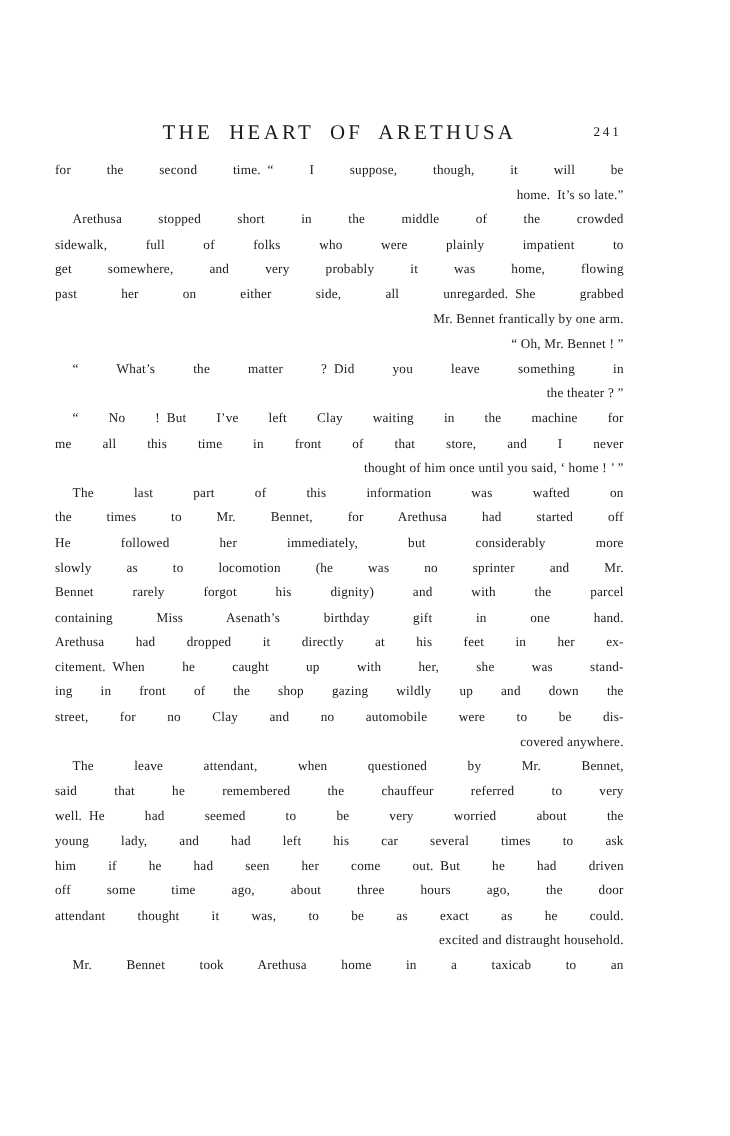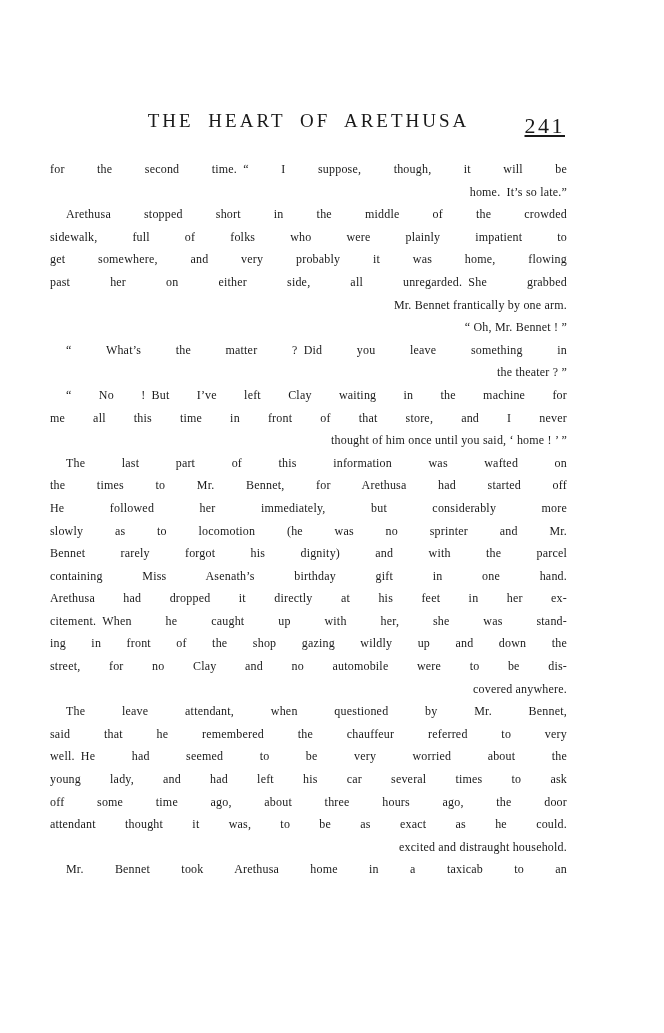--- a/index.html
+++ b/index.html
@@ -18,36 +18,35 @@
   }
   .typeblock {
     position: absolute;
     left: 50px;
     top: 110px;
     width: 517px;
   }
   .running-header {
     position: relative;
     height: 26px;
-    margin-bottom: 22px;
+    margin-bottom: 7px;
   }
   .running-title {
     text-align: center;
     font-size: 19px;
     letter-spacing: 3px;
     word-spacing: 7px;
     white-space: nowrap;
   }
   .folio {
     position: absolute;
     right: 2px;
     top: 3px;
-    font-size: 22px;
+    font-size: 12px;
     letter-spacing: 2.5px;
-    text-decoration: underline;
   }
   .bodytext {
     font-size: 12px;
     line-height: 22.6px;
     letter-spacing: 0.2px;
   }
   .para { margin: 0; }
   .line { min-height: 22.6px; }
   .j {
     text-align: justify;
@@ -109,20 +108,21 @@
         <div class="line j">ing in front of the shop gazing wildly up and down the</div>
         <div class="line j">street, for no Clay and no automobile were to be dis-</div>
         <div class="line last">covered anywhere.</div>
       </div>
 
       <div class="para">
         <div class="line j indent">The leave attendant, when questioned by Mr. Bennet,</div>
         <div class="line j">said that he remembered the chauffeur referred to very</div>
         <div class="line j">well. He had seemed to be very worried about the</div>
         <div class="line j">young lady, and had left his car several times to ask</div>
+        <div class="line j">him if he had seen her come out. But he had driven</div>
         <div class="line j">off some time ago, about three hours ago, the door</div>
         <div class="line j">attendant thought it was, to be as exact as he could.</div>
       </div>
 
       <div class="para">
         <div class="line last">excited and distraught household.</div>
         <div class="line j indent">Mr. Bennet took Arethusa home in a taxicab to an</div>
       </div>
 
     </div>

